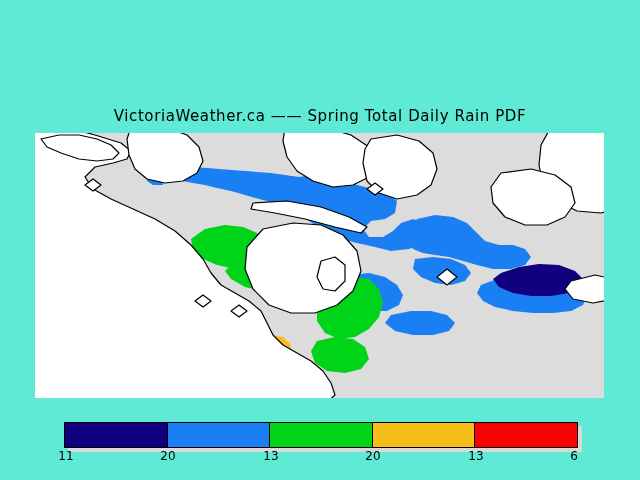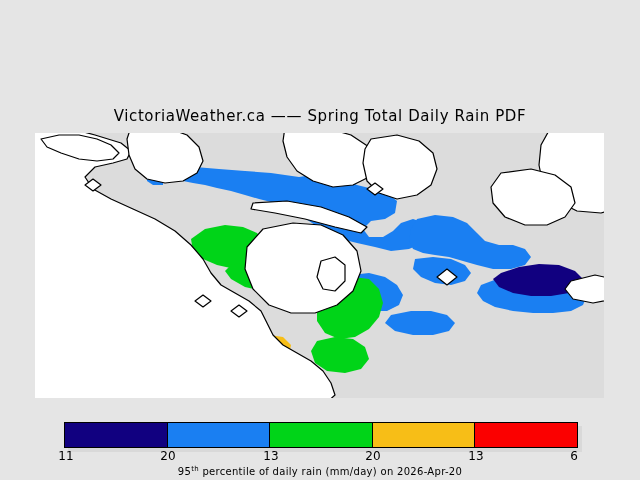--- a/index.html
+++ b/index.html
@@ -12,21 +12,21 @@
     height: 480px;
     overflow: hidden;
     font-family: "DejaVu Sans", sans-serif;
     position: relative;
   }
   #page {
     position: absolute;
     left: 0; top: 0;
     width: 640px;
     height: 480px;
-    background: #e5e5e5;
+    background: #5eead4;
   }
   .title {
     position: absolute;
     left: 0;
     top: 107px;
     width: 640px;
     text-align: center;
     font-family: "DejaVu Sans", sans-serif;
     font-size: 15px;
     letter-spacing: 0.6px;
@@ -256,18 +256,15 @@
 
     <div class="ticks">
       <span class="tick-label" style="left:66px">11</span>
       <span class="tick-label" style="left:168px">20</span>
       <span class="tick-label" style="left:271px">13</span>
       <span class="tick-label" style="left:373px">20</span>
       <span class="tick-label" style="left:476px">13</span>
       <span class="tick-label" style="left:574px">6</span>
     </div>
 
-    <div class="caption">
-      <span>95</span><sup>th</sup><span> percentile of daily rain (mm/day) on 2026-Apr-20</span>
-    </div>
   </div>
 
 </div>
 
 </body></html>

